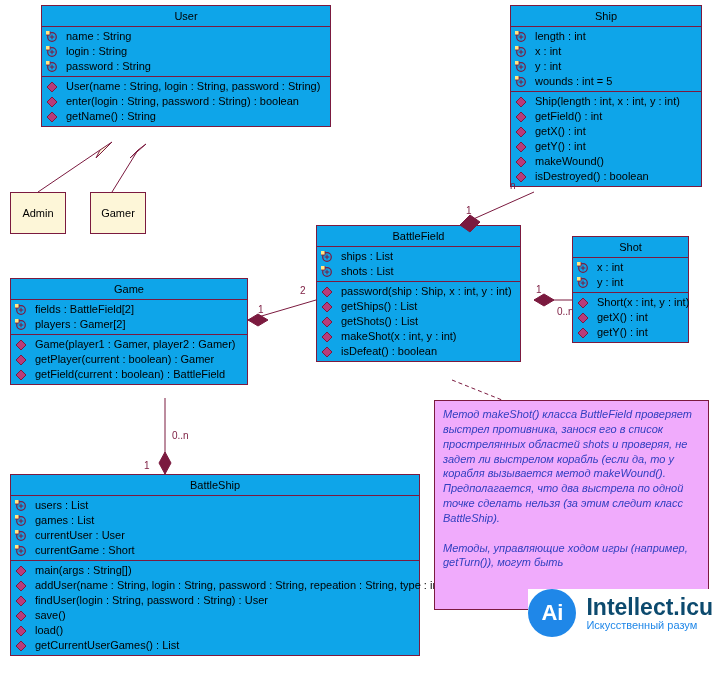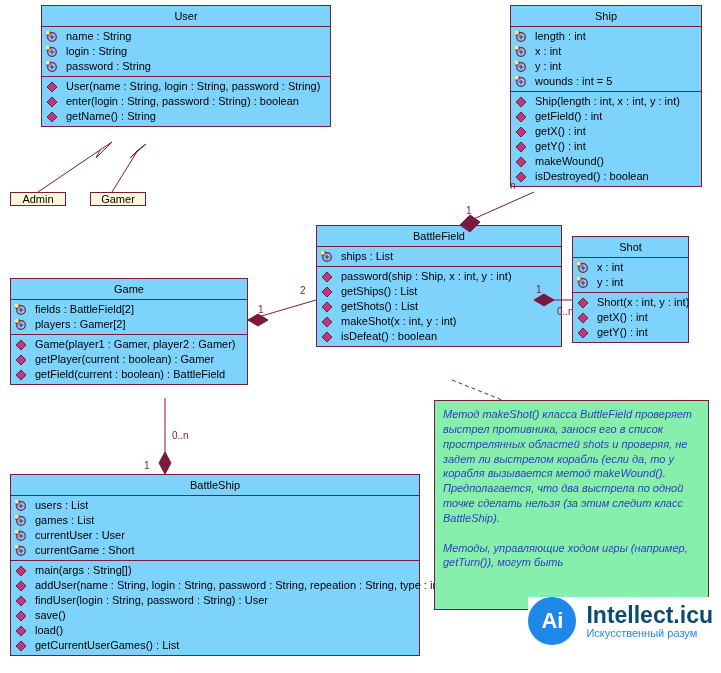--- a/index.html
+++ b/index.html
@@ -9,21 +9,21 @@
     font-family: Arial, sans-serif;
     font-size: 11px;
     width: 721px;
     height: 673px;
     box-sizing: border-box;
     position: relative;
     color: #000;
   }
   .uml-class {
     position: absolute;
-    background: #7dd3fc;
+    background: #0ea5e9;
     border: 1px solid #7B1A3F;
     box-sizing: border-box;
     font-size: 11px;
   }
   .uml-title {
     text-align: center;
     padding: 4px 6px;
     font-weight: normal;
     border-bottom: 1px solid #7B1A3F;
     font-size: 11px;
@@ -47,26 +47,26 @@
     height: 12px;
     position: relative;
     flex: 0 0 12px;
   }
   .ic svg { width: 12px; height: 12px; display: block; }
   .simple-box {
     position: absolute;
     background: #FDF6D8;
     border: 1px solid #7B1A3F;
     text-align: center;
-    padding: 0 0;
+    padding: 14px 0;
     font-size: 11px;
   }
   .note {
     position: absolute;
-    background: #86efac;
+    background: #f0abfc;
     border: 1px solid #7B1A3F;
     padding: 6px 8px;
     font-size: 11px;
     font-style: italic;
     color: #303FBF;
     line-height: 1.35;
     box-sizing: border-box;
   }
   .note::after {
     content: "";
@@ -83,21 +83,21 @@
     pointer-events: none;
   }
   .mult {
     position: absolute;
     font-size: 10px;
     color: #7B1A3F;
   }
   .logo {
     position: absolute;
     right: 8px;
-    bottom: 28px;
+    bottom: 36px;
     display: flex;
     align-items: center;
     gap: 10px;
     background: #fff;
   }
   .logo .circle {
     width: 48px; height: 48px;
     border-radius: 50%;
     background: #1F87E8;
     color: #fff;
@@ -271,30 +271,38 @@
         <span class="ic">
           <svg>
             <use href="#op-icon"></use>
           </svg>
         </span>
         <span>isDestroyed() : boolean</span>
       </div>
   </div>
 </div>
 
-<div class="uml-class" style="left:316px; top:225px; width:246px">
+<div class="uml-class" style="left:316px; top:225px; width:205px">
   <div class="uml-title">BattleField</div>
   <div class="uml-section">
     <div class="uml-row">
         <span class="ic">
           <svg>
             <use href="#attr-icon"></use>
           </svg>
         </span>
         <span>ships : List</span>
+      </div>
+    <div class="uml-row">
+        <span class="ic">
+          <svg>
+            <use href="#attr-icon"></use>
+          </svg>
+        </span>
+        <span>shots : List</span>
       </div>
   </div>
   <div class="uml-section">
     <div class="uml-row">
         <span class="ic">
           <svg>
             <use href="#op-icon"></use>
           </svg>
         </span>
         <span>password(ship : Ship, x : int, y : int)</span>

